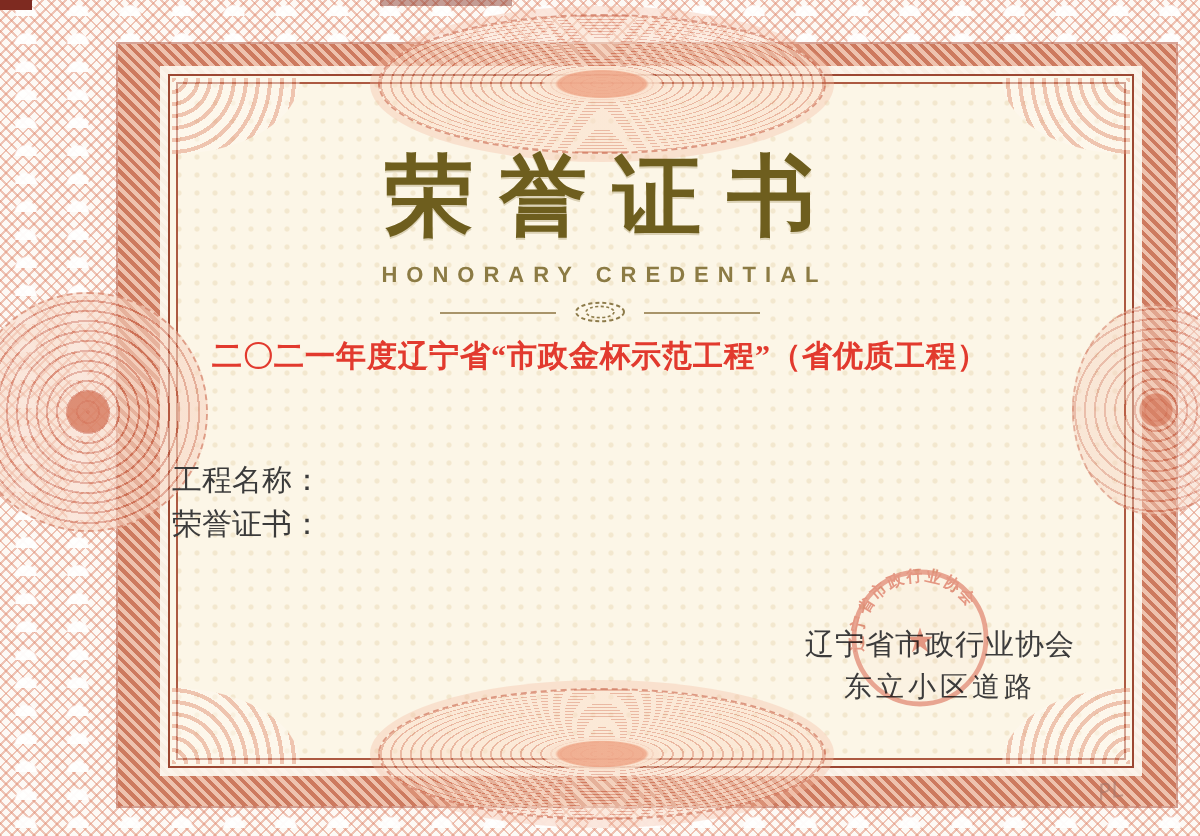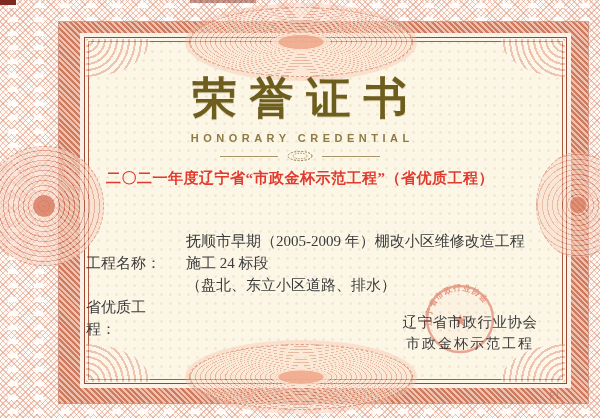--- a/index.html
+++ b/index.html
@@ -129,33 +129,29 @@
         <ellipse cx="14" cy="6" rx="7" ry="2.8" fill="none" stroke="#8d7b4a" stroke-width=".8" stroke-dasharray="1.5 1.2"></ellipse>
       </svg>
       <span class="line"></span>
     </div>
 
     <div class="headline">二〇二一年度辽宁省“市政金杯示范工程”（省优质工程）</div>
 
     <div class="fields">
       <div class="field-row">
         <span class="field-label">工程名称：</span>
-        <span class="field-value">
-          <span>抚顺市早期（2005-2009 年）棚改小区维修改造工程施工 24 标段</span><br>
-          <span>（盘北、东立小区道路、排水）</span>
-        </span>
       </div>
       <div class="field-row">
-        <span class="field-label">省优质工程：</span>
+        <span class="field-label">荣誉证书：</span>
       </div>
     </div>
 
     <div class="signoff">
       <div class="issuer">辽宁省市政行业协会</div>
-      <div class="issue-date">市政金杯示范工程</div>
+      <div class="issue-date">东立小区道路</div>
     </div>
 
     <div class="pencil">PL</div>
   </div>
 
   <svg class="seal" viewBox="0 0 76 78">
     <circle cx="38" cy="39" r="33" fill="rgba(231,110,92,0.06)" stroke="#d9604b" stroke-width="2.4" opacity=".85"></circle>
     <path id="sealArc" d="M 11 50 A 29 29 0 1 1 65 50" fill="none"></path>
     <text font-size="8" fill="#d9604b" font-weight="bold" letter-spacing="1">
       <textPath href="#sealArc" startOffset="4%">辽宁省市政行业协会</textPath>

